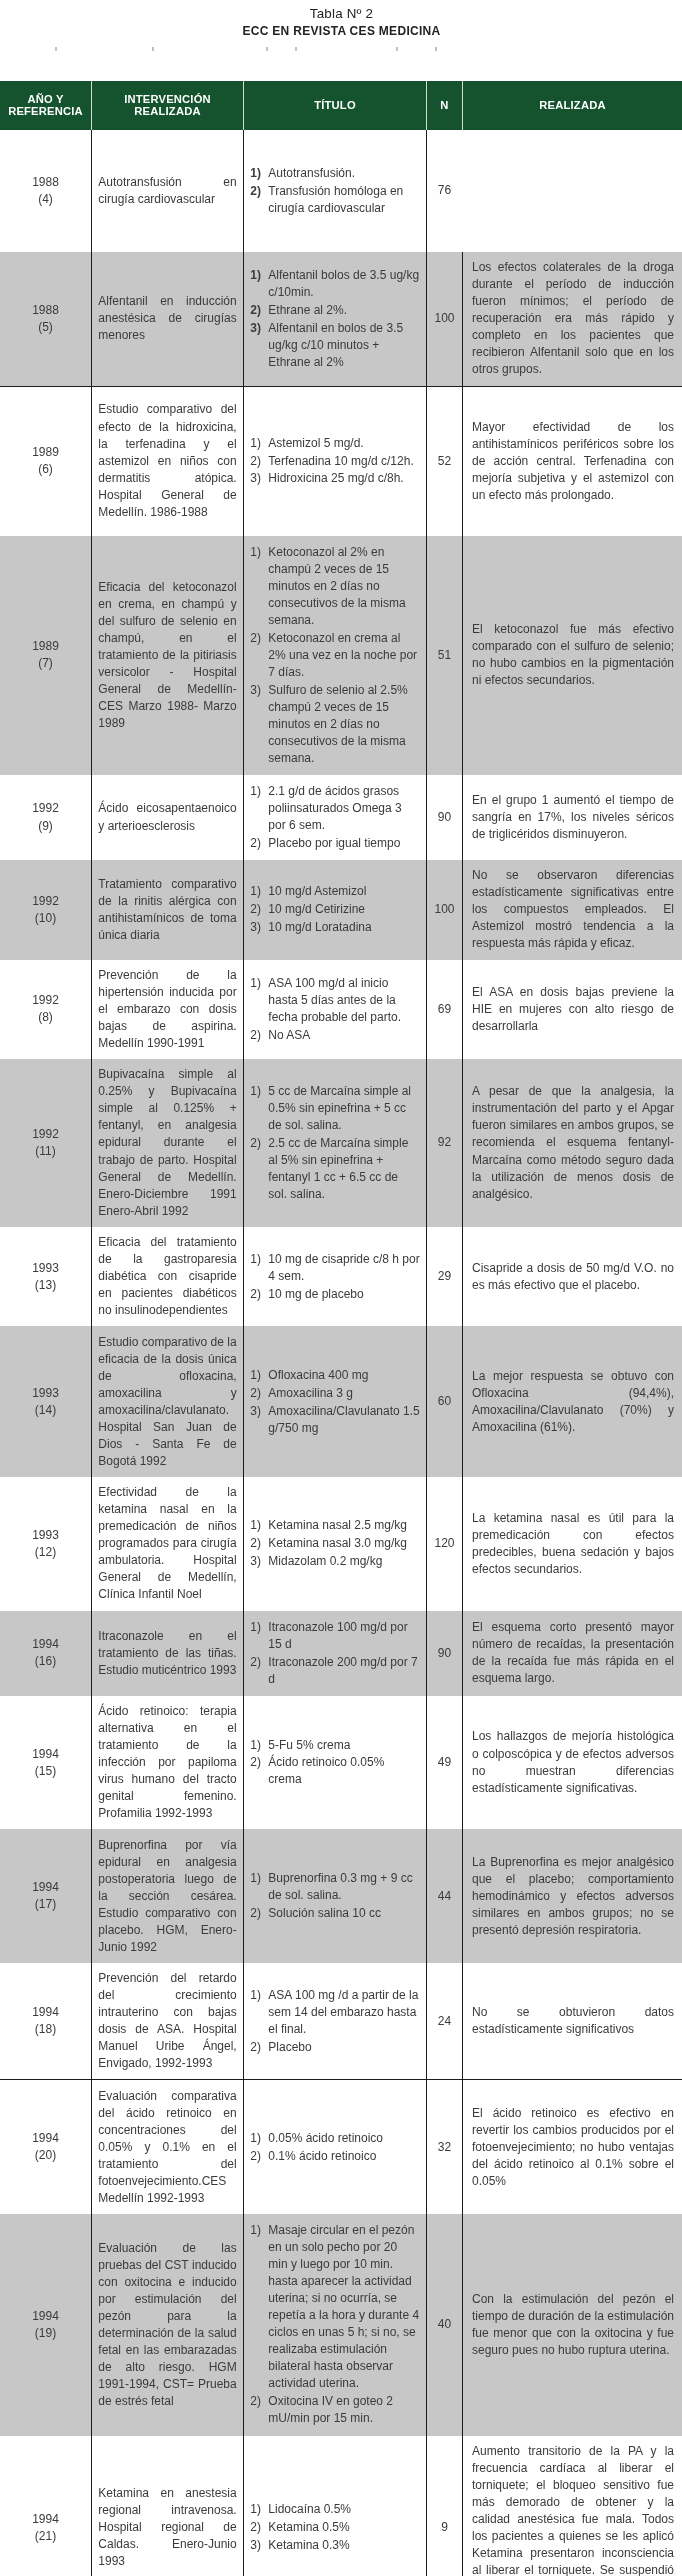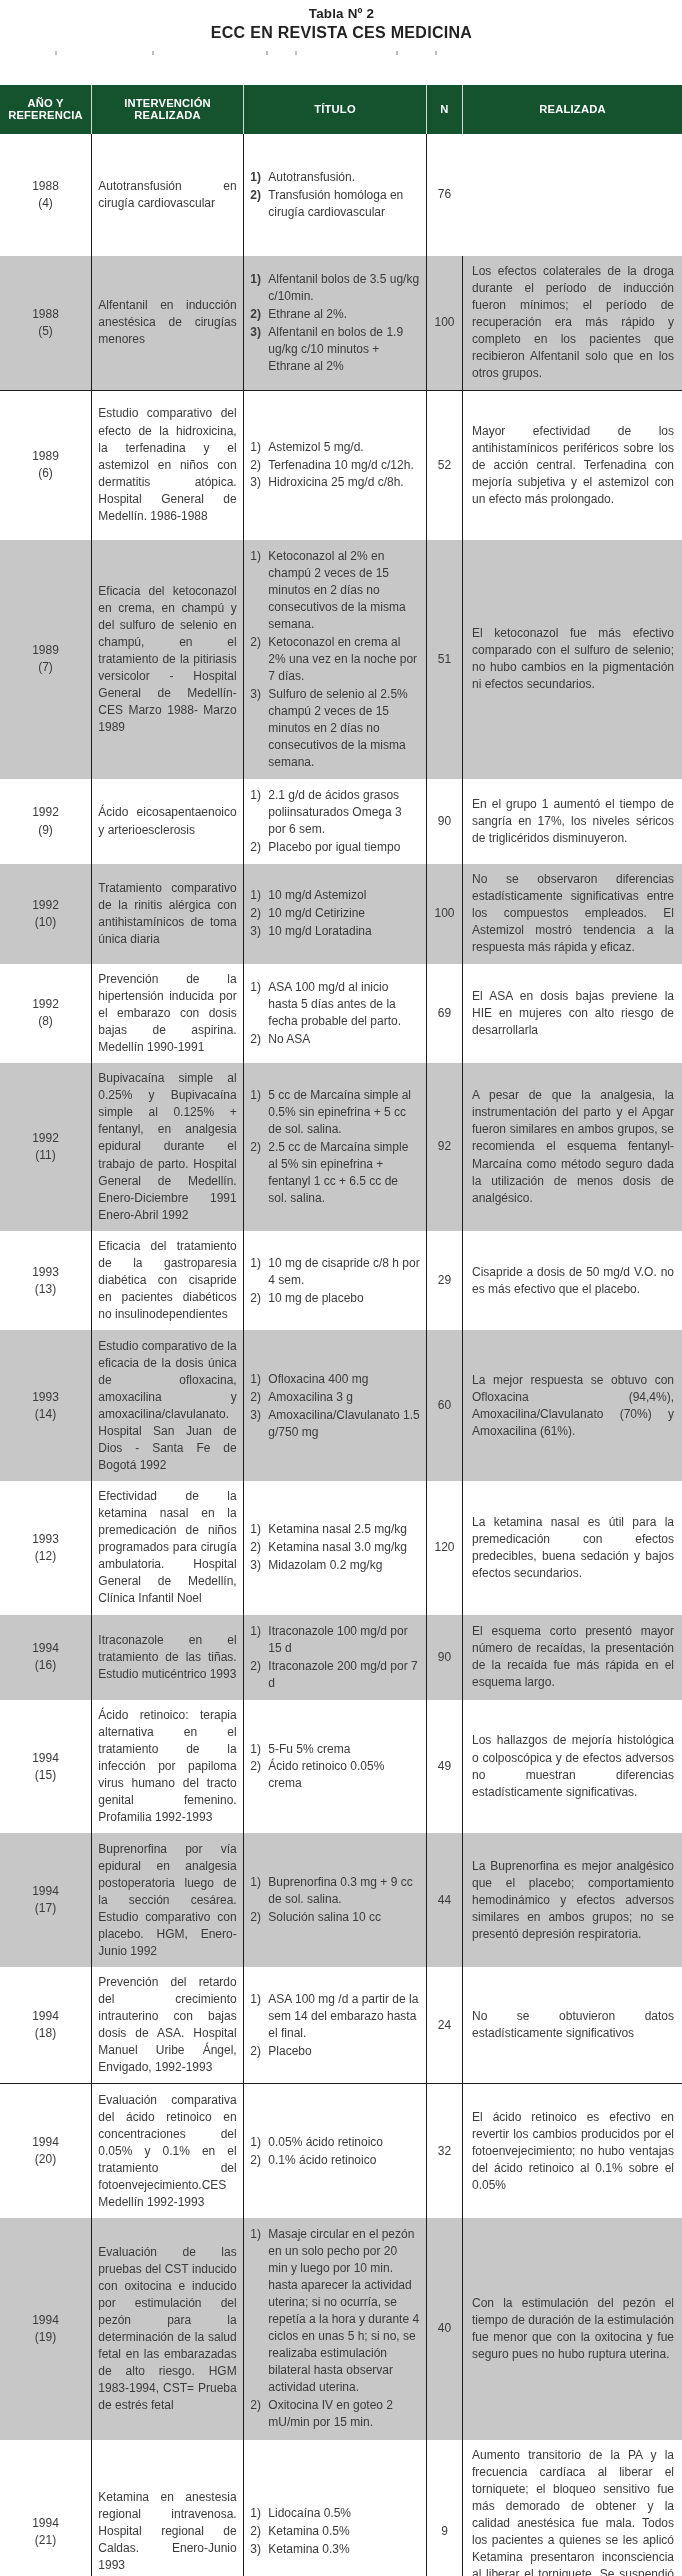--- a/index.html
+++ b/index.html
@@ -7,22 +7,22 @@
     position:relative;
     width:683px;
     min-height:2576px;
     margin:0 auto;
     background:#ffffff;
     font-family:"Liberation Sans", sans-serif;
     color:#3b3b3b;
     box-sizing:border-box;
   }
   .doc-title{ text-align:center; padding-top:6.3px; }
-  .doc-title .t1{ font-size:13.4px; font-weight:bold; color:#222; letter-spacing:0.2px;}
-  .doc-title .t2{ font-size:16px; font-weight:bold; color:#222; letter-spacing:0.3px; margin-top:2.7px;}
+  .doc-title .t1{ font-size:13.4px; font-weight:normal; color:#222; letter-spacing:0.2px;}
+  .doc-title .t2{ font-size:12px; font-weight:bold; color:#222; letter-spacing:0.3px; margin-top:2.7px;}
   .tickband{ position:relative; height:43px; }
   .tickband i{ position:absolute; top:9px; width:1.8px; height:4.5px; background:#8a8a8a; opacity:.55;}
   .tickband i:nth-child(1){left:55px;} .tickband i:nth-child(2){left:152px;}
   .tickband i:nth-child(3){left:266px;} .tickband i:nth-child(4){left:295px;}
   .tickband i:nth-child(5){left:396px;} .tickband i:nth-child(6){left:435px;}
 
   .ces-table{ border-bottom:3.6px solid #000; }
   .trow{
     display:grid;
     grid-template-columns:91px 152px 183px 36px 220px;
@@ -118,21 +118,21 @@
             <div class="iv-item">
               <span class="iv-marker bold">1)</span>
               <span class="iv-text">Alfentanil bolos de 3.5 ug/kg c/10min.</span>
             </div>
             <div class="iv-item">
               <span class="iv-marker bold">2)</span>
               <span class="iv-text">Ethrane al 2%.</span>
             </div>
             <div class="iv-item">
               <span class="iv-marker bold">3)</span>
-              <span class="iv-text">Alfentanil en bolos de 1.9 ug/kg c/10 minutos + Ethrane al 2%</span>
+              <span class="iv-text">Alfentanil en bolos de 3.5 ug/kg c/10 minutos + Ethrane al 2%</span>
             </div>
           </div>
       </div>
       <div class="cell body-cell cell-n">100</div>
       <div class="cell body-cell cell-result">Los efectos colaterales de la droga durante el período de inducción fueron mínimos; el período de recuperación era más rápido y completo en los pacientes que recibieron Alfentanil solo que en los otros grupos.</div>
     </div>
       <div class="trow" style="min-height: 149px;">
       <div class="cell body-cell cell-year">
         <span class="yr">1989</span>
         <span class="rf">(6)</span>
@@ -444,21 +444,21 @@
           </div>
       </div>
       <div class="cell body-cell cell-n">32</div>
       <div class="cell body-cell cell-result">El ácido retinoico es efectivo en revertir los cambios producidos por el fotoenvejecimiento; no hubo ventajas del ácido retinoico al 0.1% sobre el 0.05%</div>
     </div>
       <div class="trow shaded" style="min-height: 186px;">
       <div class="cell body-cell cell-year">
         <span class="yr">1994</span>
         <span class="rf">(19)</span>
       </div>
-      <div class="cell body-cell cell-title">Evaluación de las pruebas del CST inducido con oxitocina e inducido por estimulación del pezón para la determinación de la salud fetal en las embarazadas de alto riesgo. HGM 1983-1994, CST= Prueba de estrés fetal</div>
+      <div class="cell body-cell cell-title">Evaluación de las pruebas del CST inducido con oxitocina e inducido por estimulación del pezón para la determinación de la salud fetal en las embarazadas de alto riesgo. HGM 1991-1994, CST= Prueba de estrés fetal</div>
       <div class="cell body-cell cell-interv">
         <div>
             <div class="iv-item">
               <span class="iv-marker">1)</span>
               <span class="iv-text">Masaje circular en el pezón en un solo pecho por 20 min y luego por 10 min. hasta aparecer la actividad uterina; si no ocurría, se repetía a la hora y durante 4 ciclos en unas 5 h; si no, se realizaba estimulación bilateral hasta observar actividad uterina.</span>
             </div>
             <div class="iv-item">
               <span class="iv-marker">2)</span>
               <span class="iv-text">Oxitocina IV en goteo 2 mU/min por 15 min.</span>
             </div>

